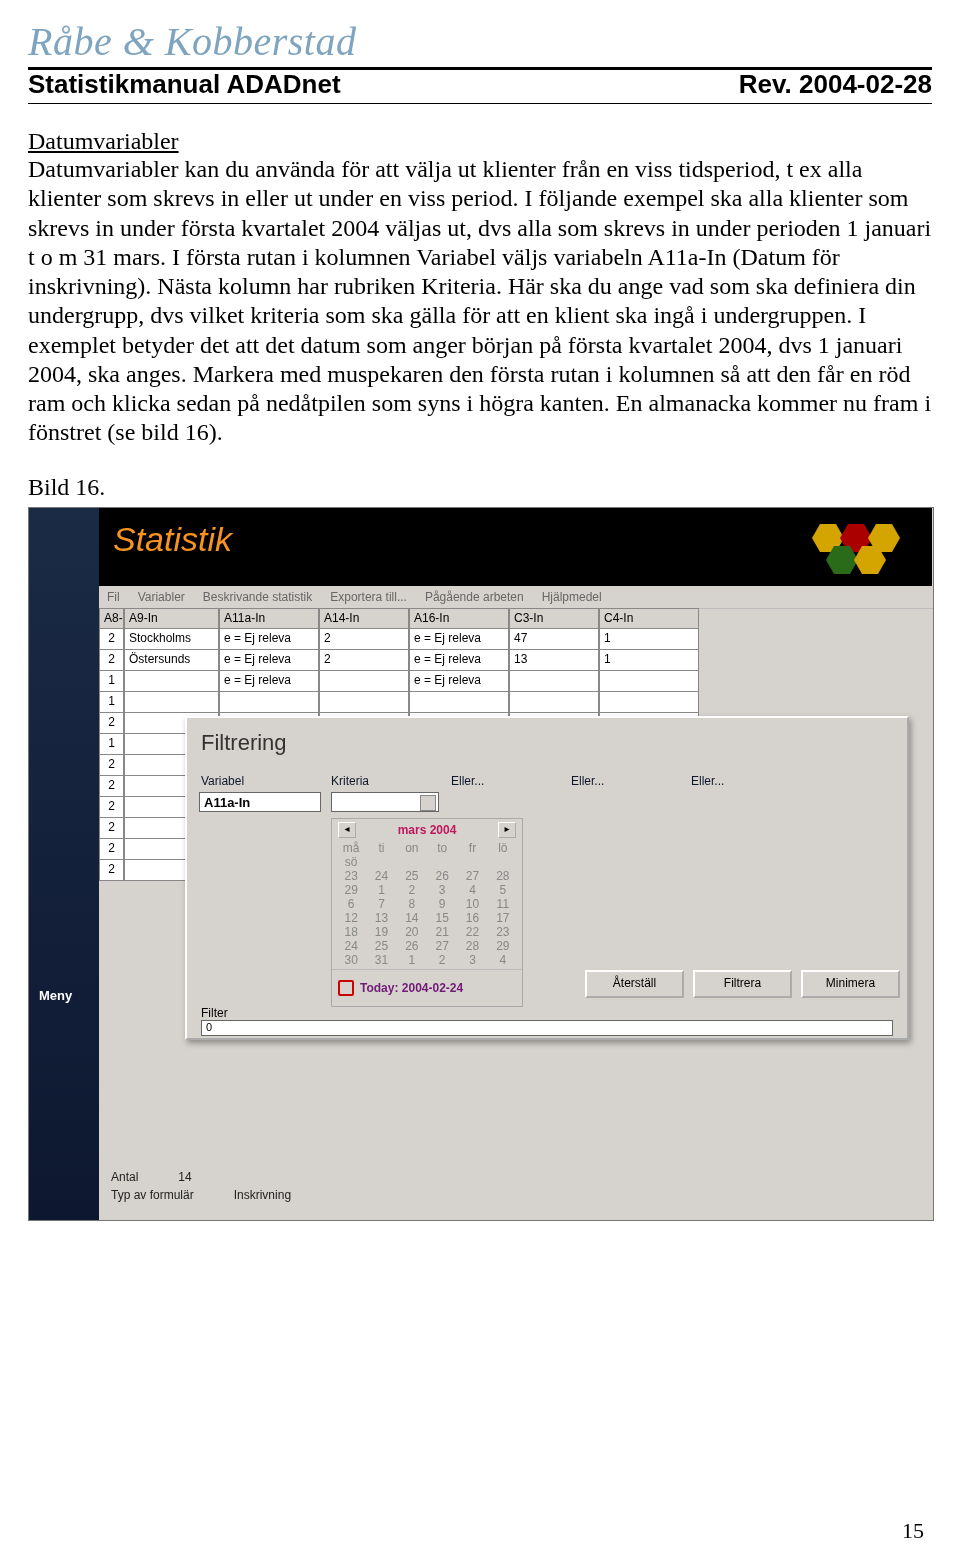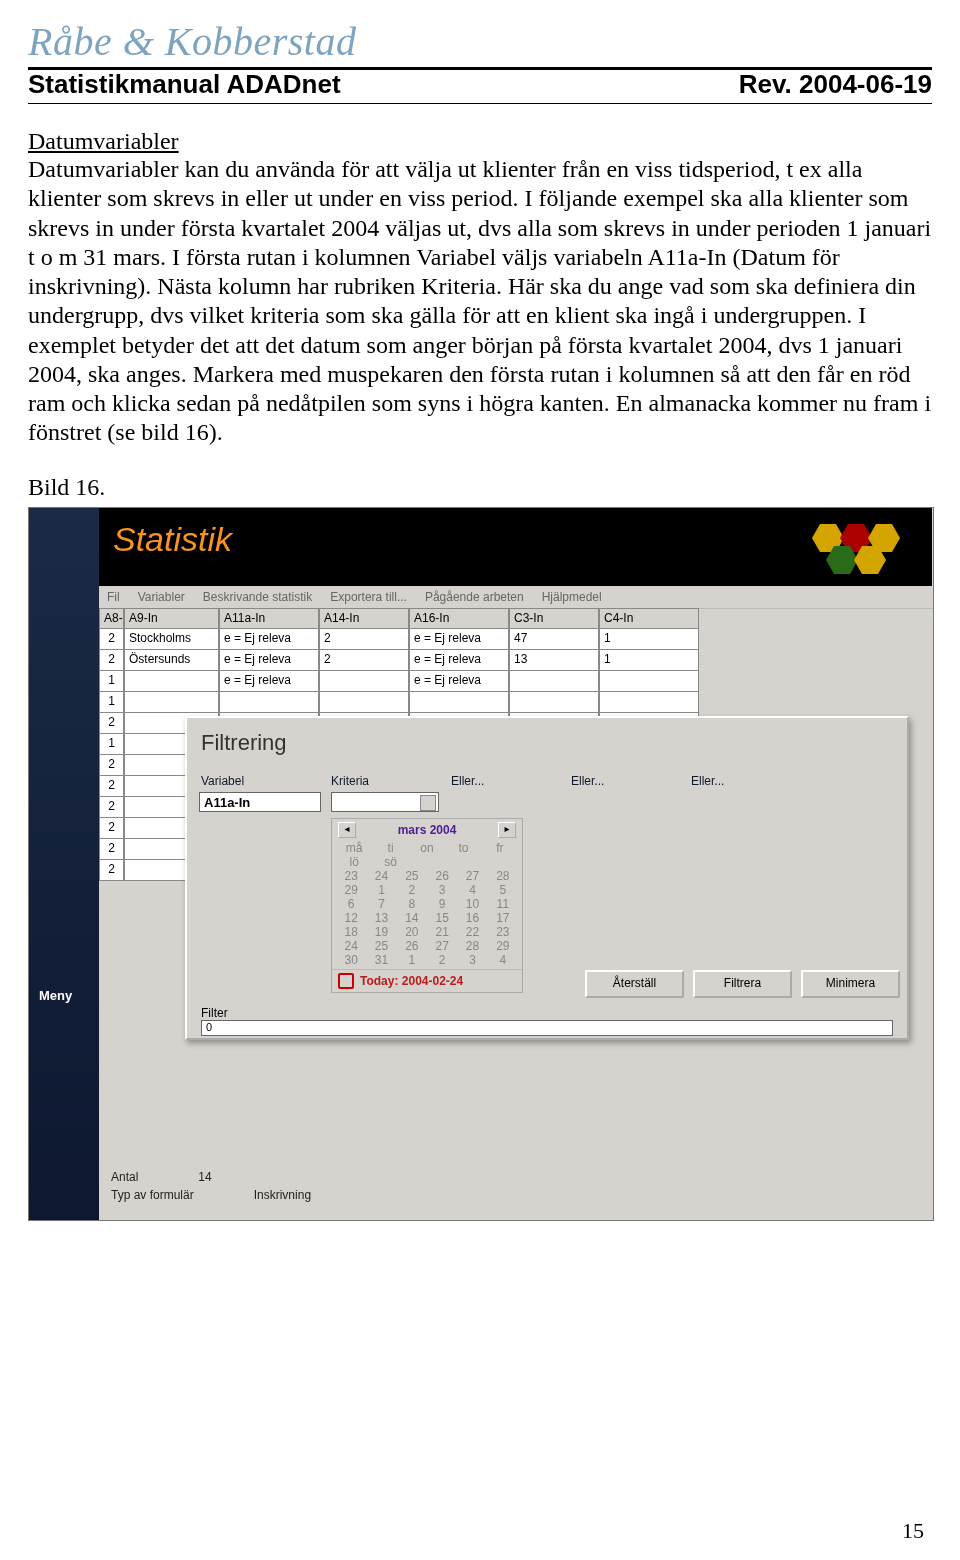--- a/index.html
+++ b/index.html
@@ -35,45 +35,45 @@
 .dlg-headers{position:absolute;left:14px;top:56px;display:flex;font-size:12px;color:#0f172a}
 .dh{border-bottom:0}
 .dh0{width:130px}.dh1{width:120px}.dh2{width:120px}.dh3{width:120px}.dh4{width:120px}
 .var-box{position:absolute;left:12px;top:74px;width:122px;height:20px;background:#fff;border:1px solid #666;font-size:13px;font-weight:bold;padding:2px 4px;box-sizing:border-box}
 .krit-box{position:absolute;left:144px;top:74px;width:108px;height:20px;background:#fff;border:1px solid #666;box-sizing:border-box}
 .krit-box::after{content:"";position:absolute;right:2px;top:2px;width:14px;height:14px;background:#d6d3ce;border:1px solid #888}
 .krit-arrow{position:absolute;right:4px;top:6px;width:0;height:0;border-left:4px solid transparent;border-right:4px solid transparent;border-top:6px solid #000}
 .cal{position:absolute;left:144px;top:100px;width:190px;background:#d6d3ce;border:1px solid #aaa;font-size:12px;color:#888}
 .cal-top{display:flex;align-items:center;justify-content:space-between;padding:3px 6px}
 .cal-btn{width:16px;height:14px;background:#d6d3ce;border:1px outset #fff;font-size:10px;text-align:center;line-height:12px;color:#000}
-.cal-month{color:#4c1d95;font-weight:bold}
-.cal-days{display:grid;grid-template-columns:repeat(5,1fr);text-align:center;color:#888;padding:0 4px}
+.cal-month{color:#be185d;font-weight:bold}
+.cal-days{display:grid;grid-template-columns:repeat(6,1fr);text-align:center;color:#888;padding:0 4px}
 .cal-grid{display:grid;grid-template-columns:repeat(6,1fr);text-align:center;padding:0 4px 2px 4px;color:#888}
-.today-row{display:flex;align-items:center;gap:6px;border-top:1px solid #bbb;padding:3px 6px;color:#b91c1c;font-weight:bold}
+.today-row{display:flex;align-items:center;gap:6px;border-top:1px solid #bbb;padding:10px 6px;color:#701a75;font-weight:bold}
 .today-dot{width:12px;height:12px;border:2px solid #c00;border-radius:2px}
 .dlg-btn{position:absolute;width:95px;height:24px;background:#d6d3ce;border:2px outset #fff;font-size:12px;text-align:center;line-height:22px}
 .btn-a{left:398px;top:252px}
 .btn-b{left:506px;top:252px}
 .btn-c{left:614px;top:252px}
 .filter-lbl{position:absolute;left:14px;top:288px;font-size:12px}
 .filter-box{position:absolute;left:14px;top:302px;width:692px;height:16px;background:#fff;border:1px solid #666;font-size:11px;padding:0 4px;box-sizing:border-box}
 .ss-footer{position:absolute;left:82px;bottom:18px;font-size:12px;color:#222}
 .ss-footer div{margin-top:4px}
-.ff-row{display:flex;gap:60px}
+.ff-row{display:flex;gap:40px}
 .pagenum{position:absolute;right:36px;bottom:16px;font-size:22px;font-family:"Times New Roman",serif}
 </style>
 </head>
 <body>
 
 <div class="page">
   <div class="brand">Råbe &amp; Kobberstad</div>
   <hr class="rule-thick">
   <div class="headerrow">
     <span>Statistikmanual ADADnet</span>
-    <span>Rev. 2004-06-19</span>
+    <span>Rev. 2004-02-28</span>
   </div>
   <hr class="rule-thin">
 
   <div class="section-title">Datumvariabler</div>
   <p class="bodytext">Datumvariabler kan du använda för att välja ut klienter från en viss tidsperiod, t ex alla klienter som skrevs in eller ut under en viss period. I följande exempel ska alla klienter som skrevs in under första kvartalet 2004 väljas ut, dvs alla som skrevs in under perioden 1 januari t o m 31 mars. I första rutan i kolumnen Variabel väljs variabeln A11a-In (Datum för inskrivning). Nästa kolumn har rubriken Kriteria. Här ska du ange vad som ska definiera din undergrupp, dvs vilket kriteria som ska gälla för att en klient ska ingå i undergruppen. I exemplet betyder det att det datum som anger början på första kvartalet 2004, dvs 1 januari 2004, ska anges. Markera med muspekaren den första rutan i kolumnen så att den får en röd ram och klicka sedan på nedåtpilen som syns i högra kanten. En almanacka kommer nu fram i fönstret (se bild 16).</p>
 
   <div class="caption">Bild 16.</div>
 
   <div class="screenshot">
     <div class="ss-side">

